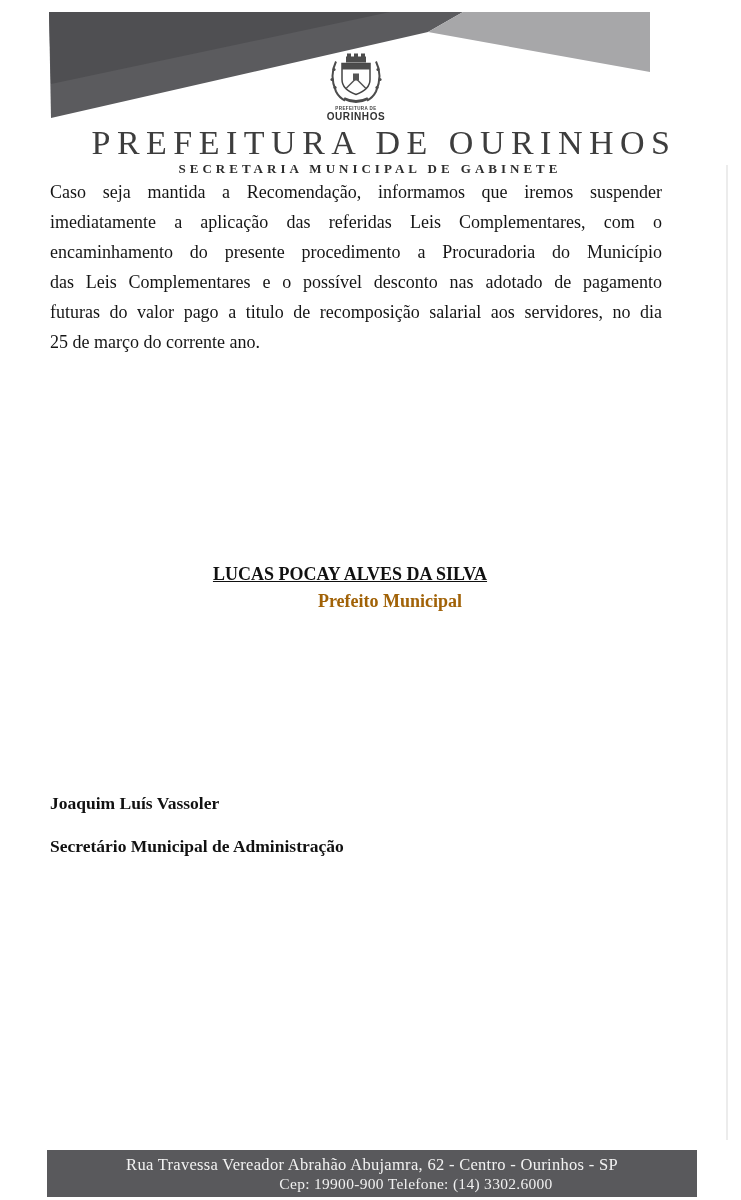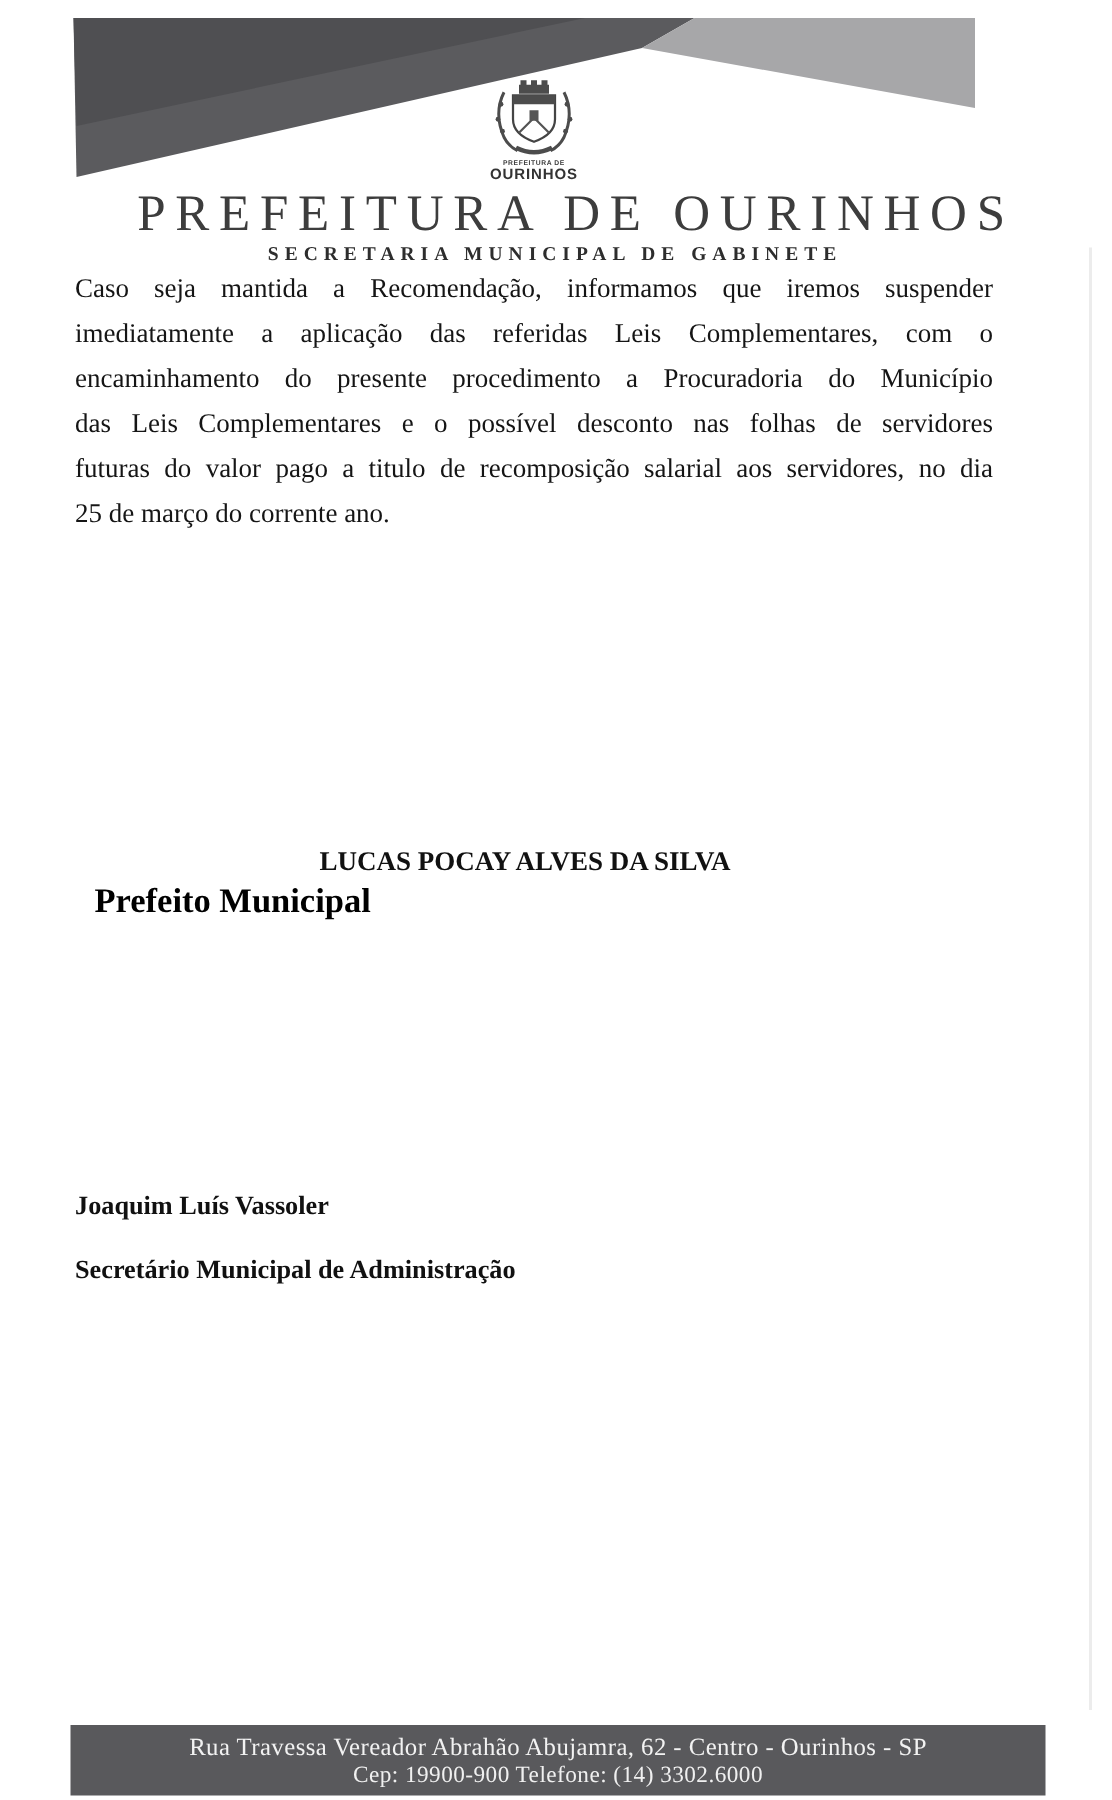--- a/index.html
+++ b/index.html
@@ -25,38 +25,38 @@
   .org-subtitle{left:43px;top:161px;width:654px;text-align:center;
       font-size:13px;font-weight:bold;letter-spacing:4px;color:#2d2d2d;line-height:15px;white-space:nowrap;}
 
   
   #body-text{left:50px;top:177px;width:612px;font-size:18px;line-height:30px;color:#151515;}
   .jline{text-align:justify;text-align-last:justify;}
   .lline{text-align:left;}
 
   
   .sig1-name{left:43px;top:561px;width:654px;text-align:center;position:relative;
-      font-size:18px;font-weight:bold;color:#111;line-height:26px;}
+      font-size:18px;font-weight:bold;color:#111;line-height:26px;text-decoration:underline;}
   #sig1-name{left:23px;top:561px;}
   #sig1-role{left:63px;top:588px;}
-  .sig1-role{width:654px;font-size:23px;font-weight:bold;color:#000000;line-height:26px;}
+  .sig1-role{width:654px;text-align:center;font-size:18px;font-weight:bold;color:#a16207;line-height:26px;}
 
   
   #sig2-name{left:50px;top:791px;font-size:17.5px;font-weight:bold;color:#111;line-height:24px;text-align:right;}
   #sig2-role{left:50px;top:834px;font-size:17.5px;font-weight:bold;color:#111;line-height:24px;}
 
   
   #page-edge{left:726px;top:165px;width:2px;height:975px;background:#ececec;}
 
   
   #footer-band{left:47px;top:1150px;width:650px;height:47px;}
   #footer-line1{left:47px;top:1155px;width:650px;text-align:center;
       font-size:16.5px;letter-spacing:.3px;color:#f2f2f2;line-height:20px;}
   #footer-line2{left:47px;top:1175px;width:650px;text-align:center;
-      font-size:15.5px;letter-spacing:.3px;color:#f0f0f0;line-height:18px;}
+      font-size:15.5px;letter-spacing:.3px;color:#f0f0f0;line-height:18px;padding-left:44px;}
 </style>
 </head>
 <body>
 
 <svg id="banner-svg" class="abs" viewBox="0 0 741 130" xmlns="http://www.w3.org/2000/svg">
   <polygon points="49,12 463,12 428,32 51,118" fill="#5b5b5e"></polygon>
   <polygon points="49,12 390,12 51,84" fill="#4f4f52"></polygon>
   <polygon points="463,12 650,12 650,72 428,32" fill="#a7a7a9"></polygon>
 </svg>
 
@@ -84,21 +84,21 @@
 <div class="abs crest-caption-top">PREFEITURA DE</div>
 <div class="abs crest-caption-bottom">OURINHOS</div>
 
 <div class="abs org-title">PREFEITURA DE OURINHOS</div>
 <div class="abs org-subtitle">SECRETARIA MUNICIPAL DE GABINETE</div>
 
 <div id="body-text" class="abs">
   <div class="jline">Caso seja mantida a Recomendação, informamos que iremos suspender</div>
   <div class="jline">imediatamente a aplicação das referidas Leis Complementares, com o</div>
   <div class="jline">encaminhamento do presente procedimento a Procuradoria do Município</div>
-  <div class="jline">das Leis Complementares e o possível desconto nas folhas de servidores</div>
+  <div class="jline">das Leis Complementares e o possível desconto nas adotado de pagamento</div>
   <div class="jline">futuras do valor pago a titulo de recomposição salarial aos servidores, no dia</div>
   <div class="lline">25 de março do corrente ano.</div>
 </div>
 
 <div id="sig1-name" class="abs sig1-name">LUCAS POCAY ALVES DA SILVA</div>
 <div id="sig1-role" class="abs sig1-role">Prefeito Municipal</div>
 
 <div id="sig2-name" class="abs">Joaquim Luís Vassoler</div>
 <div id="sig2-role" class="abs">Secretário Municipal de Administração</div>
 

